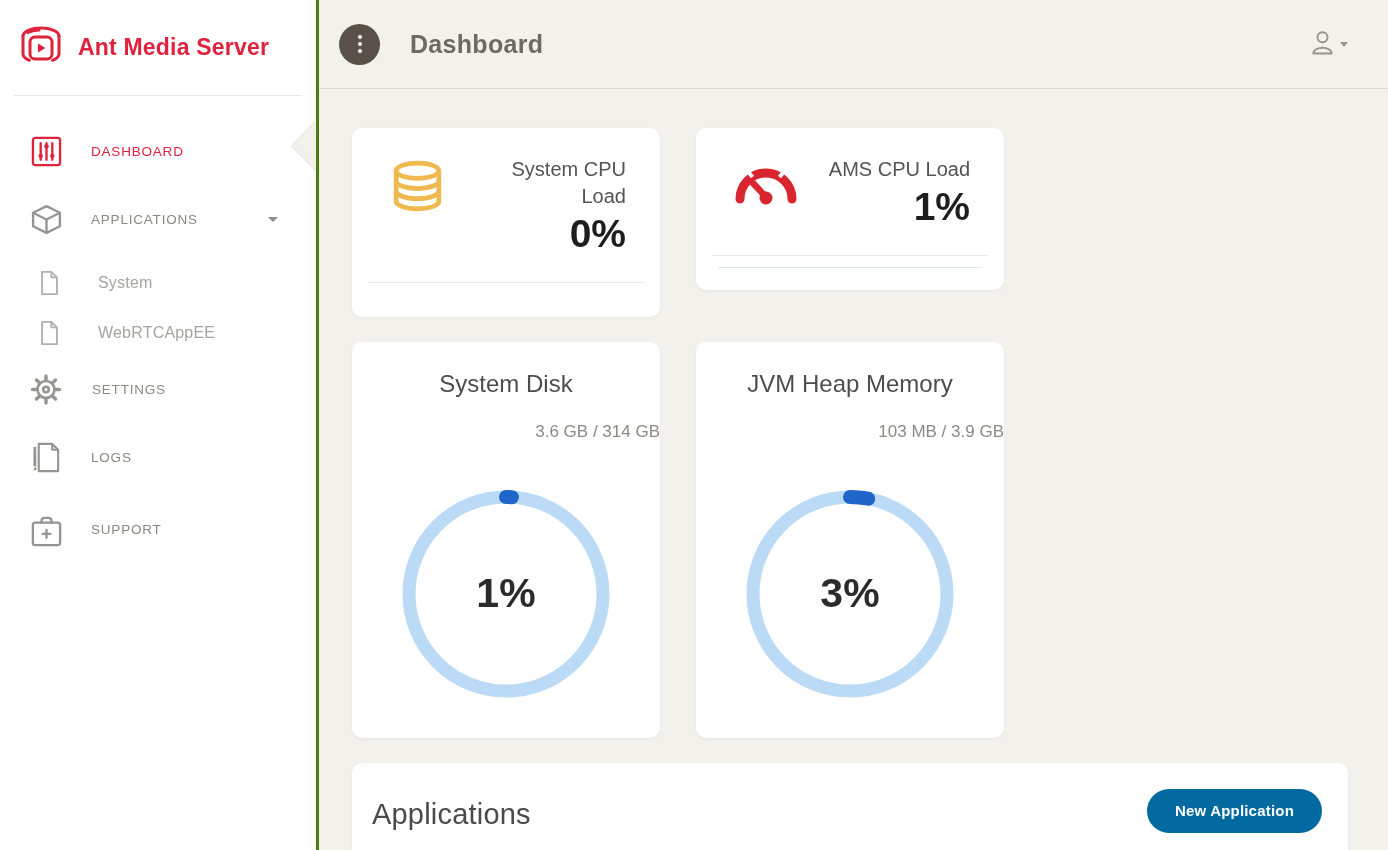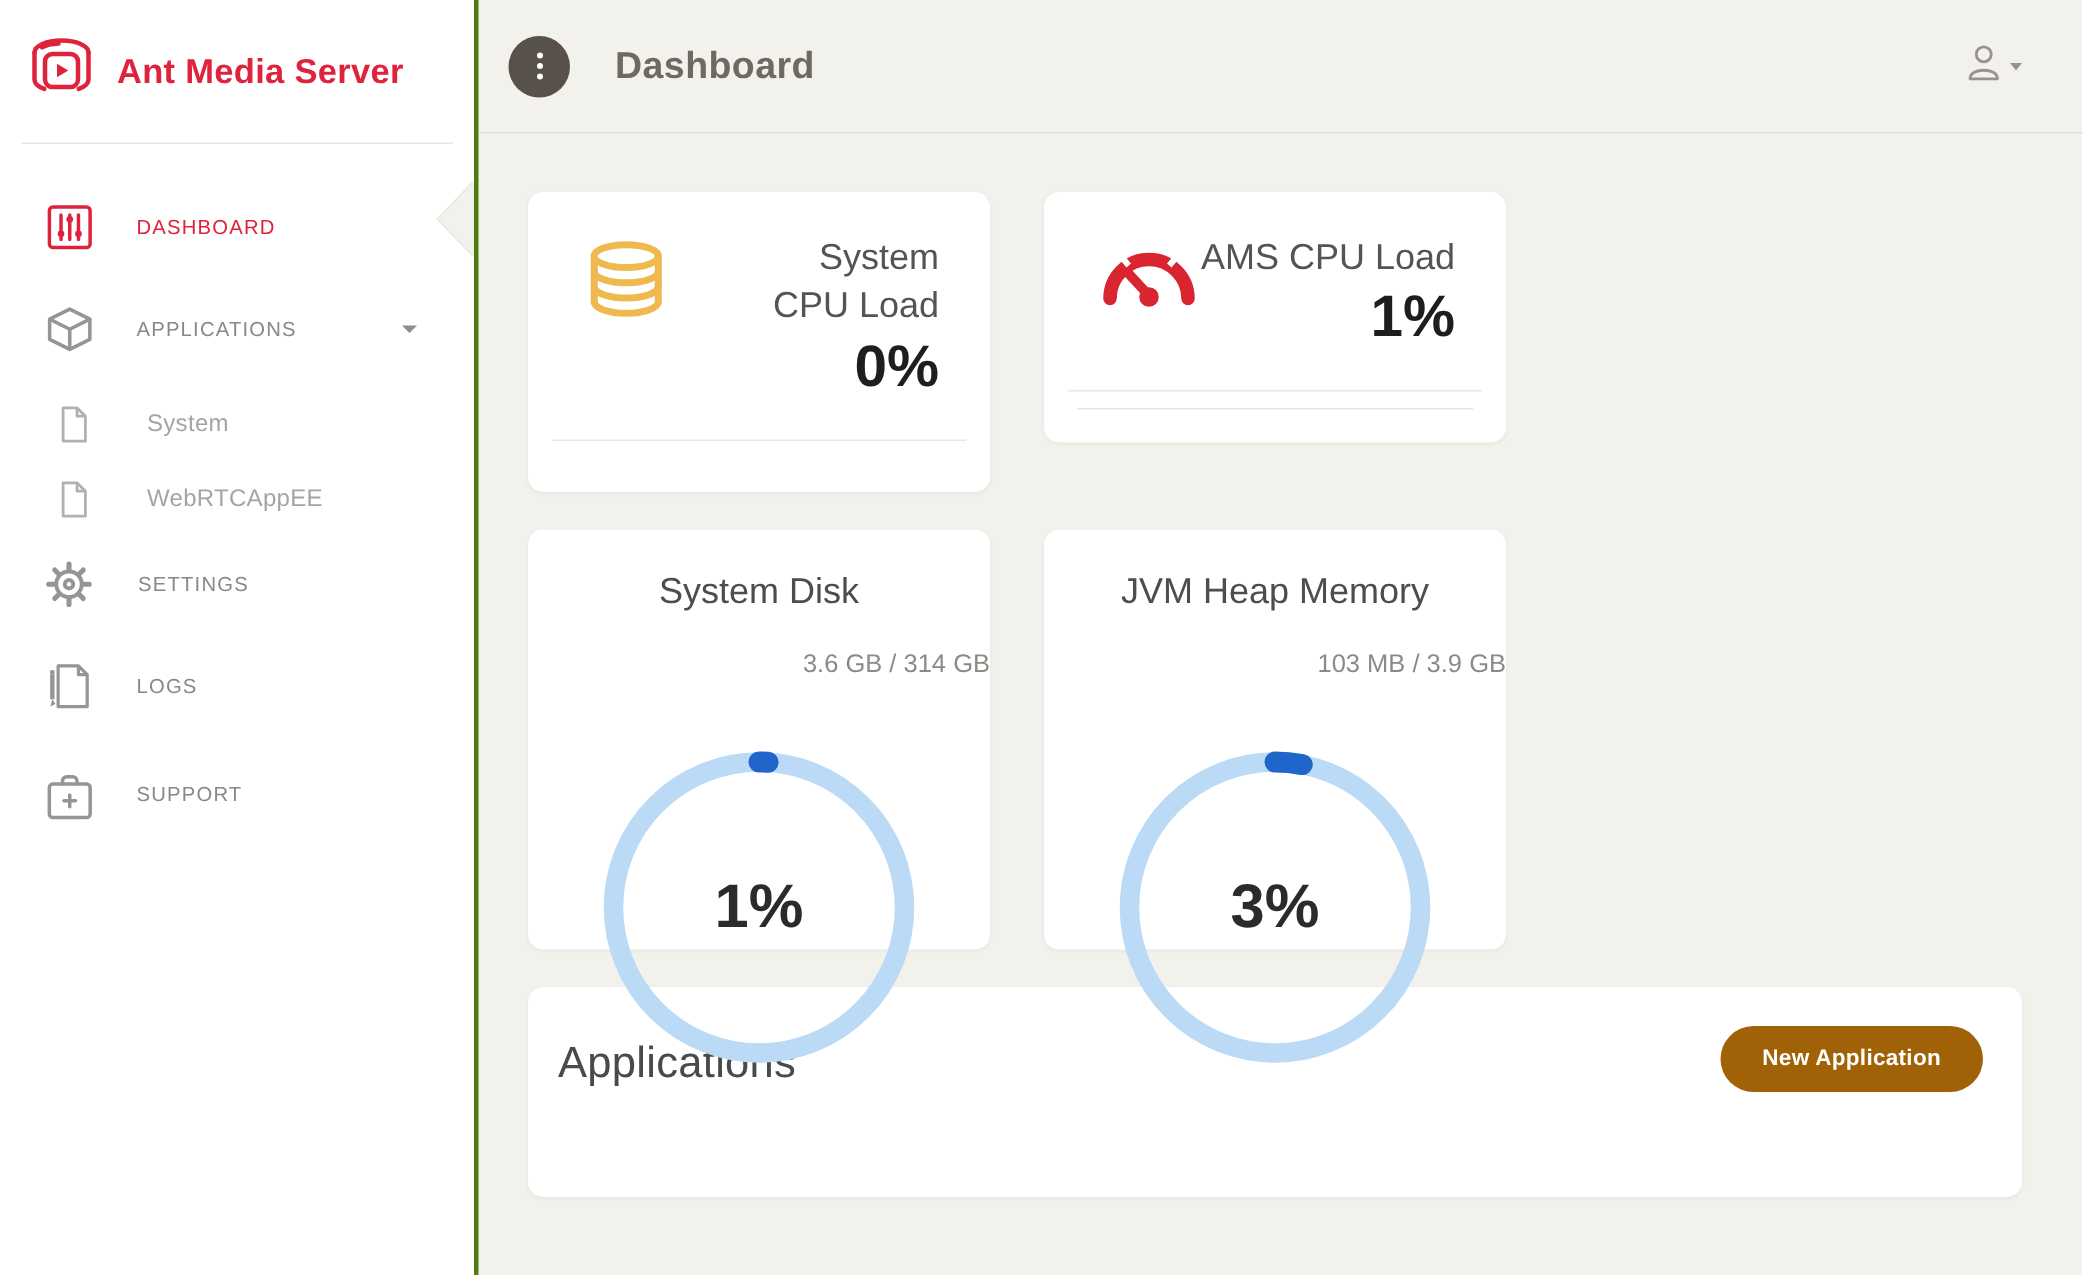--- a/index.html
+++ b/index.html
@@ -61,45 +61,45 @@
     border-top:5px solid #97948f;
   }
   .content { padding:39px 40px 0 33px; }
   .grid3 { display:grid; grid-template-columns:repeat(3,1fr); gap:36px; align-items:start; }
   .card {
     background:#fff; border-radius:10px; box-shadow:0 1px 3px rgba(60,55,45,.06);
   }
   
   .stat-top { display:flex; justify-content:space-between; padding:28px 34px 0 34px; }
   .stat-right { text-align:right; }
-  .stat-label { font-size:24px; line-height:1.35; color:#545454; }
+  .stat-label { font-size:20px; line-height:1.35; color:#545454; }
   .stat-label.wrap { max-width:132px; }
   .stat-label.nowrap { white-space:nowrap; }
   .stat-value { font-size:39px; line-height:1.2; color:#1e1e1e; font-weight:600; margin-top:1px; }
   .card-hr { border-top:1px solid #ece8e2; margin:24px 16px 0 16px; }
   .stat-footer { height:34px; }
   .sparkline { border-top:1px solid #dbe8f6; margin:11px 22px 0 22px; }
   
-  .gauge-card { height:280px; text-align:center; padding-top:28px; }
+  .gauge-card { height:396px; text-align:center; padding-top:28px; }
   .gauge-title { font-size:24px; color:#4d4d4d; }
   .gauge-subtitle { font-size:17px; color:#8c8a87; margin-top:24px;text-align:right; }
   .donut-wrap { position:relative; width:210px; height:210px; margin:47px auto 0 auto; }
   .donut-wrap svg { display:block; }
   .gauge-percent {
     position:absolute; inset:0; display:flex; align-items:center; justify-content:center;
     font-size:41px; font-weight:600; color:#2b2b2b;
   }
   
   .apps-card {
     margin-top:25px; min-height:140px; display:flex; align-items:flex-start;
     justify-content:space-between; padding:26px 26px 0 20px;
   }
   .apps-title { font-size:29px; color:#4a4a4a; letter-spacing:.2px; padding-top:9px; }
   .new-app-btn {
-    background:#a16207; color:#fff; border:none; border-radius:22px; height:44px;
+    background:#0369a1; color:#fff; border:none; border-radius:22px; height:44px;
     padding:1px 28px; font-size:15px; font-weight:bold; font-family:inherit; cursor:pointer;
     letter-spacing:.2px;
   }
   .mt25 { margin-top:25px; }
 </style>
 </head>
 <body>
 
 <aside class="sidebar">
   <div class="logo-row">

